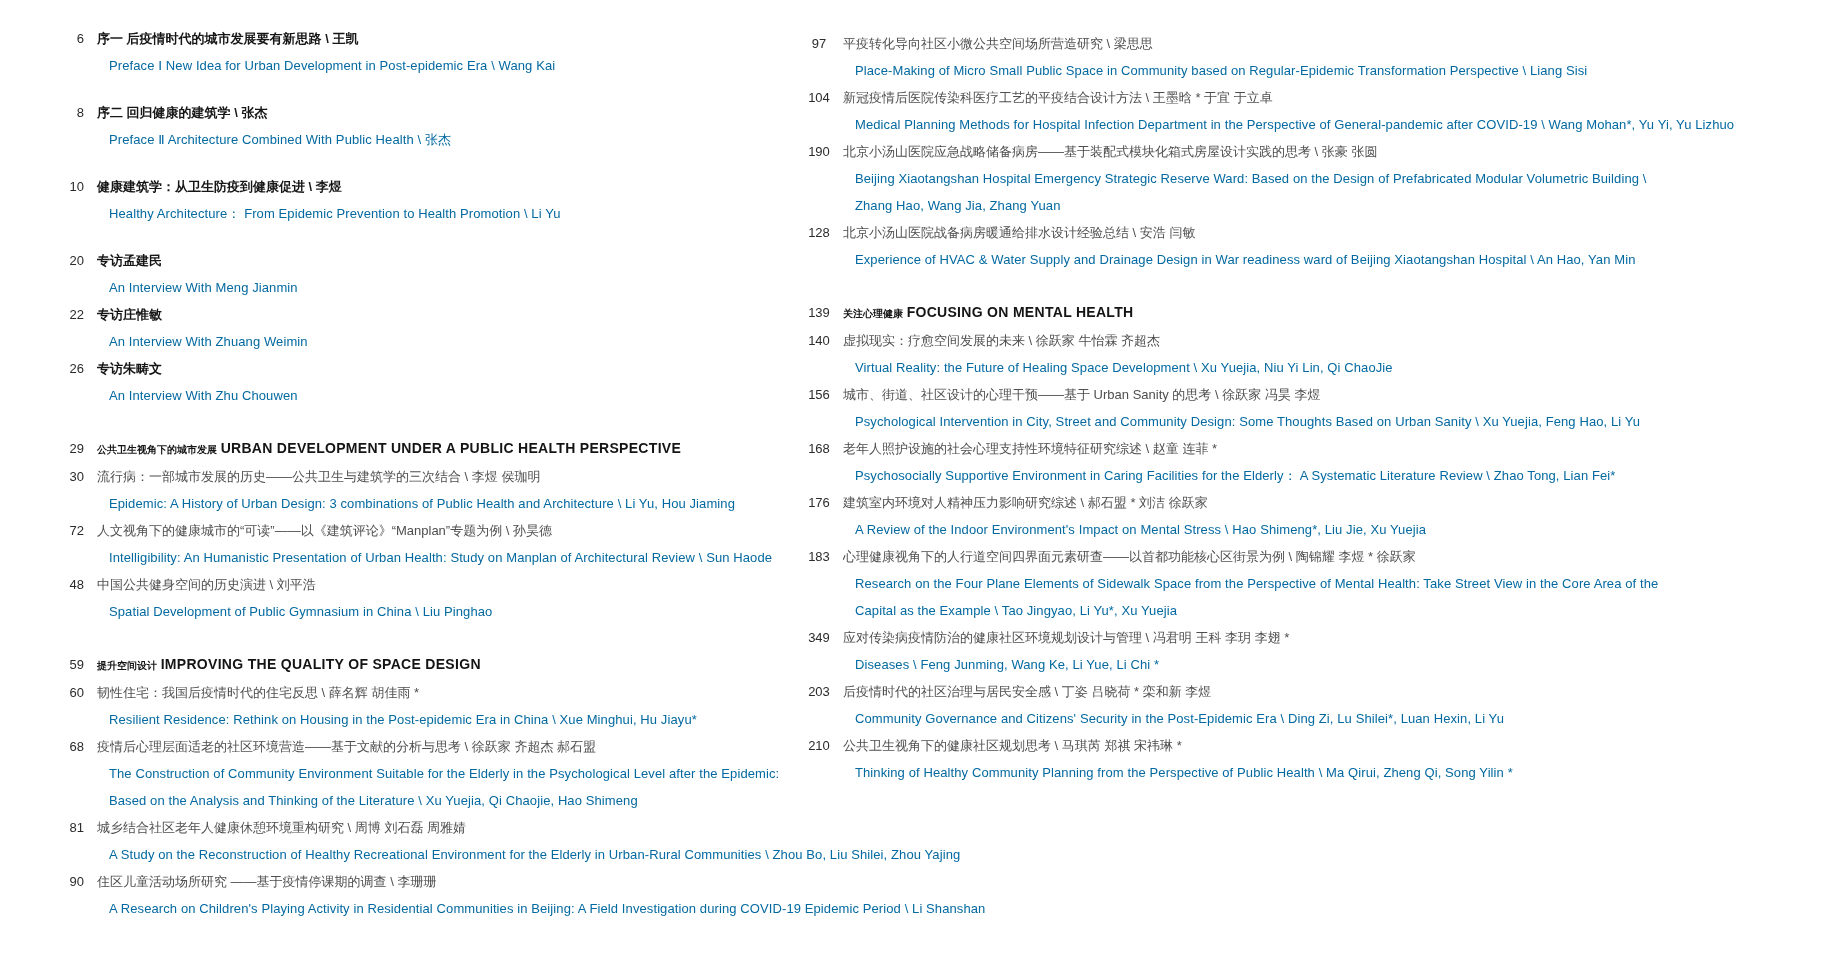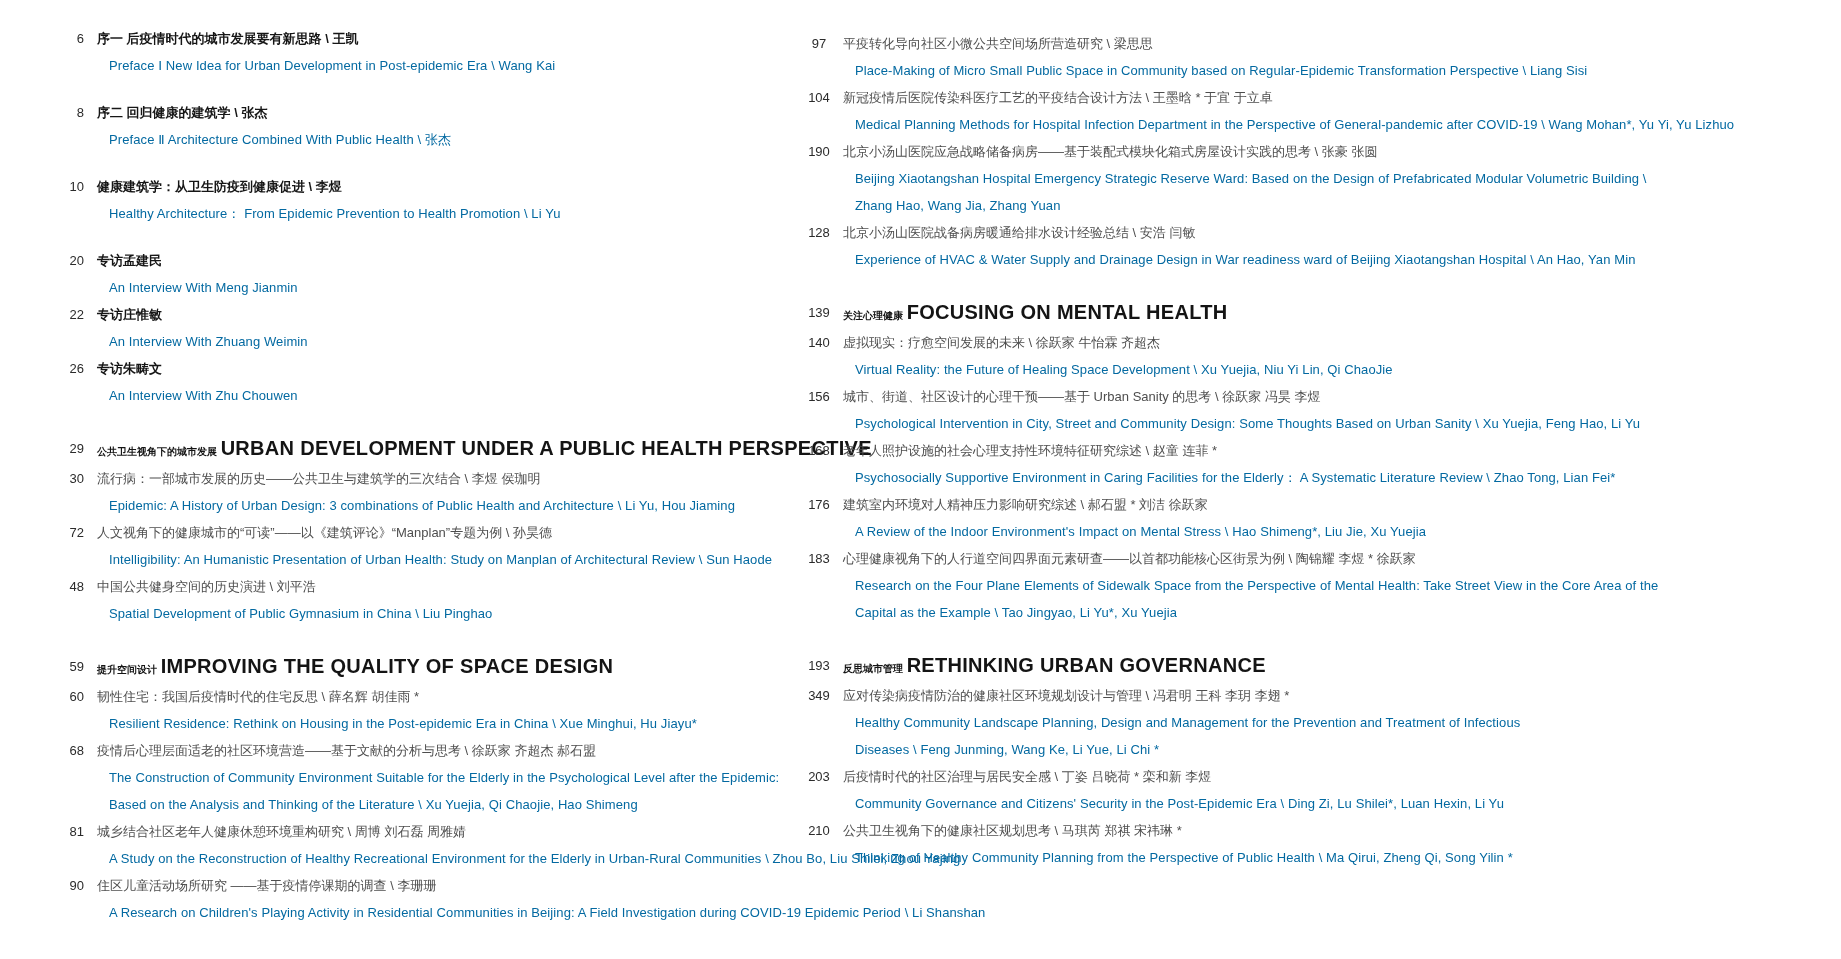--- a/index.html
+++ b/index.html
@@ -18,21 +18,21 @@
   }
   #col-1 .num{width:30px;margin-right:9px;text-align:center;}
   .content{min-width:0;}
   .line{font-size:13px;line-height:27px;white-space:nowrap;}
   .zh{color:#4e4e4e;}
   .zh-bold{color:#161616;font-weight:700;}
   .en{color:#0369a1;letter-spacing:0.1px;margin-left:12px;}
   .entry-preface{margin-bottom:20px;}
   .entry-section{margin-top:26px;}
   .section-line .sec-zh{font-weight:700;color:#141414;font-size:10px;}
-  .section-line .sec-en{font-weight:600;color:#141414;font-size:20px;letter-spacing:0.3px;}
+  .section-line .sec-en{font-weight:600;color:#141414;font-size:14px;letter-spacing:0.3px;}
 </style>
 </head>
 <body>
 
 <div class="col" id="col-0">
     <div class="entry entry-preface">
       <div class="num">6</div>
       <div class="content">
         <div class="line zh-bold">序一 后疫情时代的城市发展要有新思路 \ 王凯</div>
         <div class="line en">Preface Ⅰ New Idea for Urban Development in Post-epidemic Era \ Wang Kai</div>
@@ -201,31 +201,24 @@
       </div>
     </div>
     <div class="entry entry-article">
       <div class="num">183</div>
       <div class="content">
         <div class="line zh">心理健康视角下的人行道空间四界面元素研查——以首都功能核心区街景为例 \ 陶锦耀 李煜 * 徐跃家</div>
         <div class="line en">Research on the Four Plane Elements of Sidewalk Space from the Perspective of Mental Health: Take Street View in the Core Area of the</div>
         <div class="line en">Capital as the Example \ Tao Jingyao, Li Yu*, Xu Yuejia</div>
       </div>
     </div>
-    <div class="entry entry-section">
-      <div class="num">193</div>
-      <div class="content">
-        <div class="line section-line"><span class="sec-zh">反思城市管理</span> <span class="sec-en">RETHINKING URBAN GOVERNANCE</span></div>
-      </div>
-    </div>
     <div class="entry entry-article">
       <div class="num">349</div>
       <div class="content">
         <div class="line zh">应对传染病疫情防治的健康社区环境规划设计与管理 \ 冯君明 王科 李玥 李翅 *</div>
-        <div class="line en">Healthy Community Landscape Planning, Design and Management for the Prevention and Treatment of Infectious</div>
         <div class="line en">Diseases \ Feng Junming, Wang Ke, Li Yue, Li Chi *</div>
       </div>
     </div>
     <div class="entry entry-article">
       <div class="num">203</div>
       <div class="content">
         <div class="line zh">后疫情时代的社区治理与居民安全感 \ 丁姿 吕晓荷 * 栾和新 李煜</div>
         <div class="line en">Community Governance and Citizens' Security in the Post-Epidemic Era \ Ding Zi, Lu Shilei*, Luan Hexin, Li Yu</div>
       </div>
     </div>

